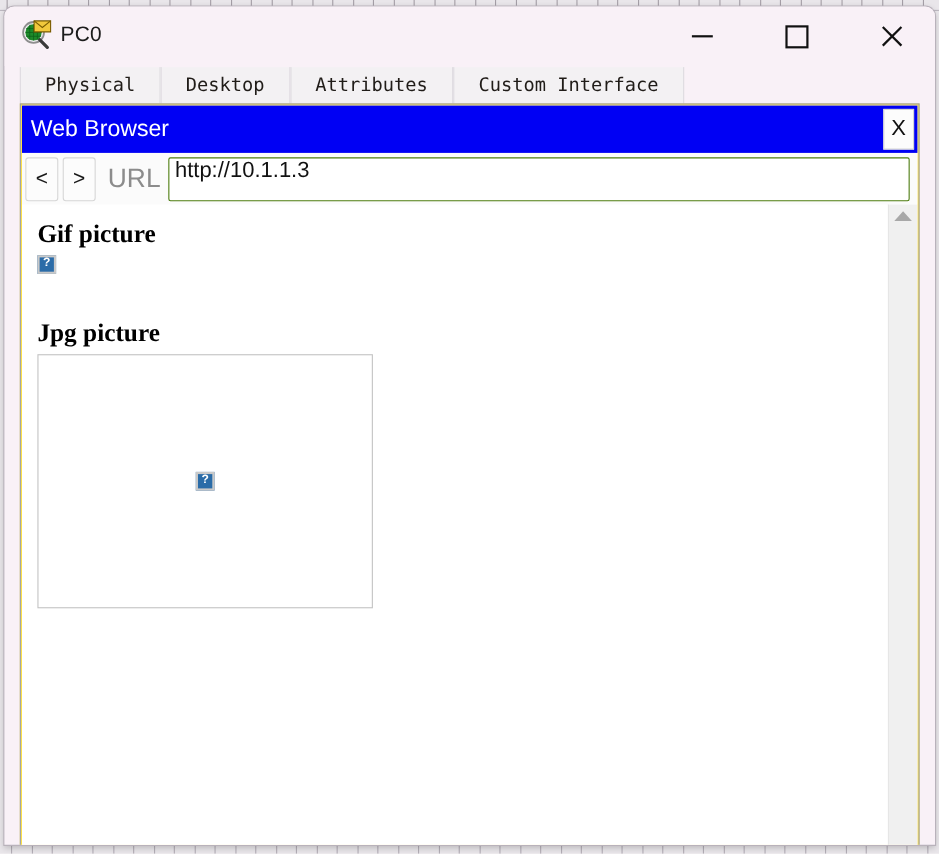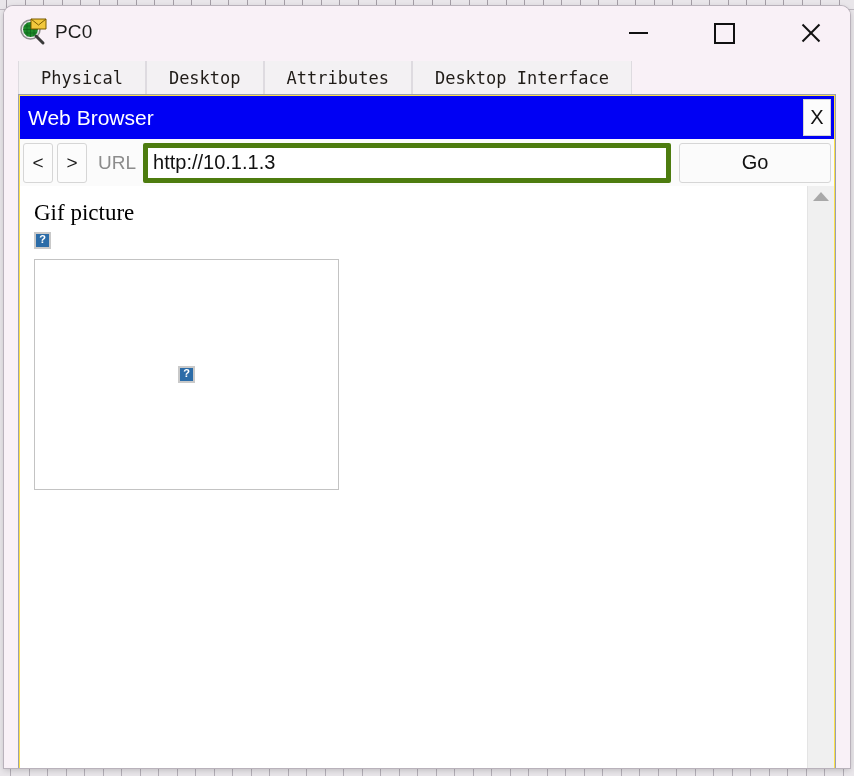--- a/index.html
+++ b/index.html
@@ -211,32 +211,31 @@
     align-items: center;
     justify-content: center;
     font-size: 19px;
     color: #181818;
     margin-right: 4px;
     box-sizing: border-box;
     font-family: "Liberation Sans", sans-serif;
   }
   #url-label {
     color: #8c8c8c;
-    font-size: 19px;
+    font-size: 24px;
     padding: 0 7px;
     font-family: "Liberation Sans", sans-serif;
   }
   #url-input {
     flex: 1 1 auto;
     height: 40px;
     background: #ffffff;
-    border: 5px solid #4d7c0f;
+    border: 1px solid #4d7c0f;
     border-radius: 2px;
     display: flex;
-    align-items: center;
     padding-left: 5px;
     font-size: 20px;
     color: #111111;
     box-sizing: border-box;
     font-family: "Liberation Sans", sans-serif;
     margin-right: 4px;
   }
   .action-btn {
     width: 152px;
     height: 40px;
@@ -262,21 +261,21 @@
   #page-content {
     flex: 1 1 auto;
     background: #ffffff;
     position: relative;
     overflow: hidden;
     padding: 8px 0 0 14px;
     box-sizing: border-box;
   }
   .page-heading {
     font-family: "Liberation Serif", "DejaVu Serif", serif;
-    font-weight: normal;
+    font-weight: bold;
     font-size: 23px;
     color: #000000;
     margin: 6px 0 6px 0;
   }
   #heading-jpg { margin-top: 36px; }
 
   
   .broken-img {
     width: 17px;
     height: 17px;
@@ -532,21 +531,21 @@
     <div class="tab">
       <span>Physical</span>
     </div>
     <div class="tab">
       <span>Desktop</span>
     </div>
     <div class="tab">
       <span>Attributes</span>
     </div>
     <div class="tab">
-      <span>Desktop Interface</span>
+      <span>Custom Interface</span>
     </div>
   </div>
 
   <div id="tabpanel">
     <div id="browser-window">
 
       <div id="browser-titlebar">
         <span id="browser-title-text">Web Browser</span>
         <div id="browser-close">
           <span>X</span>
@@ -557,29 +556,27 @@
         <div class="nav-btn">
           <span>&lt;</span>
         </div>
         <div class="nav-btn">
           <span>&gt;</span>
         </div>
         <span id="url-label">URL</span>
         <div id="url-input" title="http://">
           <span>http://10.1.1.3</span>
         </div>
-        <div class="action-btn">
-          <span>Go</span>
-        </div>
       </div>
 
       <div id="browser-body-row">
         <div id="page-content">
           <div class="page-heading">Gif picture</div>
           <div class="broken-img"></div>
+          <div class="page-heading" id="heading-jpg">Jpg picture</div>
           <div id="jpg-placeholder">
             <div class="broken-img"></div>
           </div>
         </div>
 
         <div id="vscroll">
           <span class="tri-up"></span>
           <span class="tri-down"></span>
         </div>
       </div>

